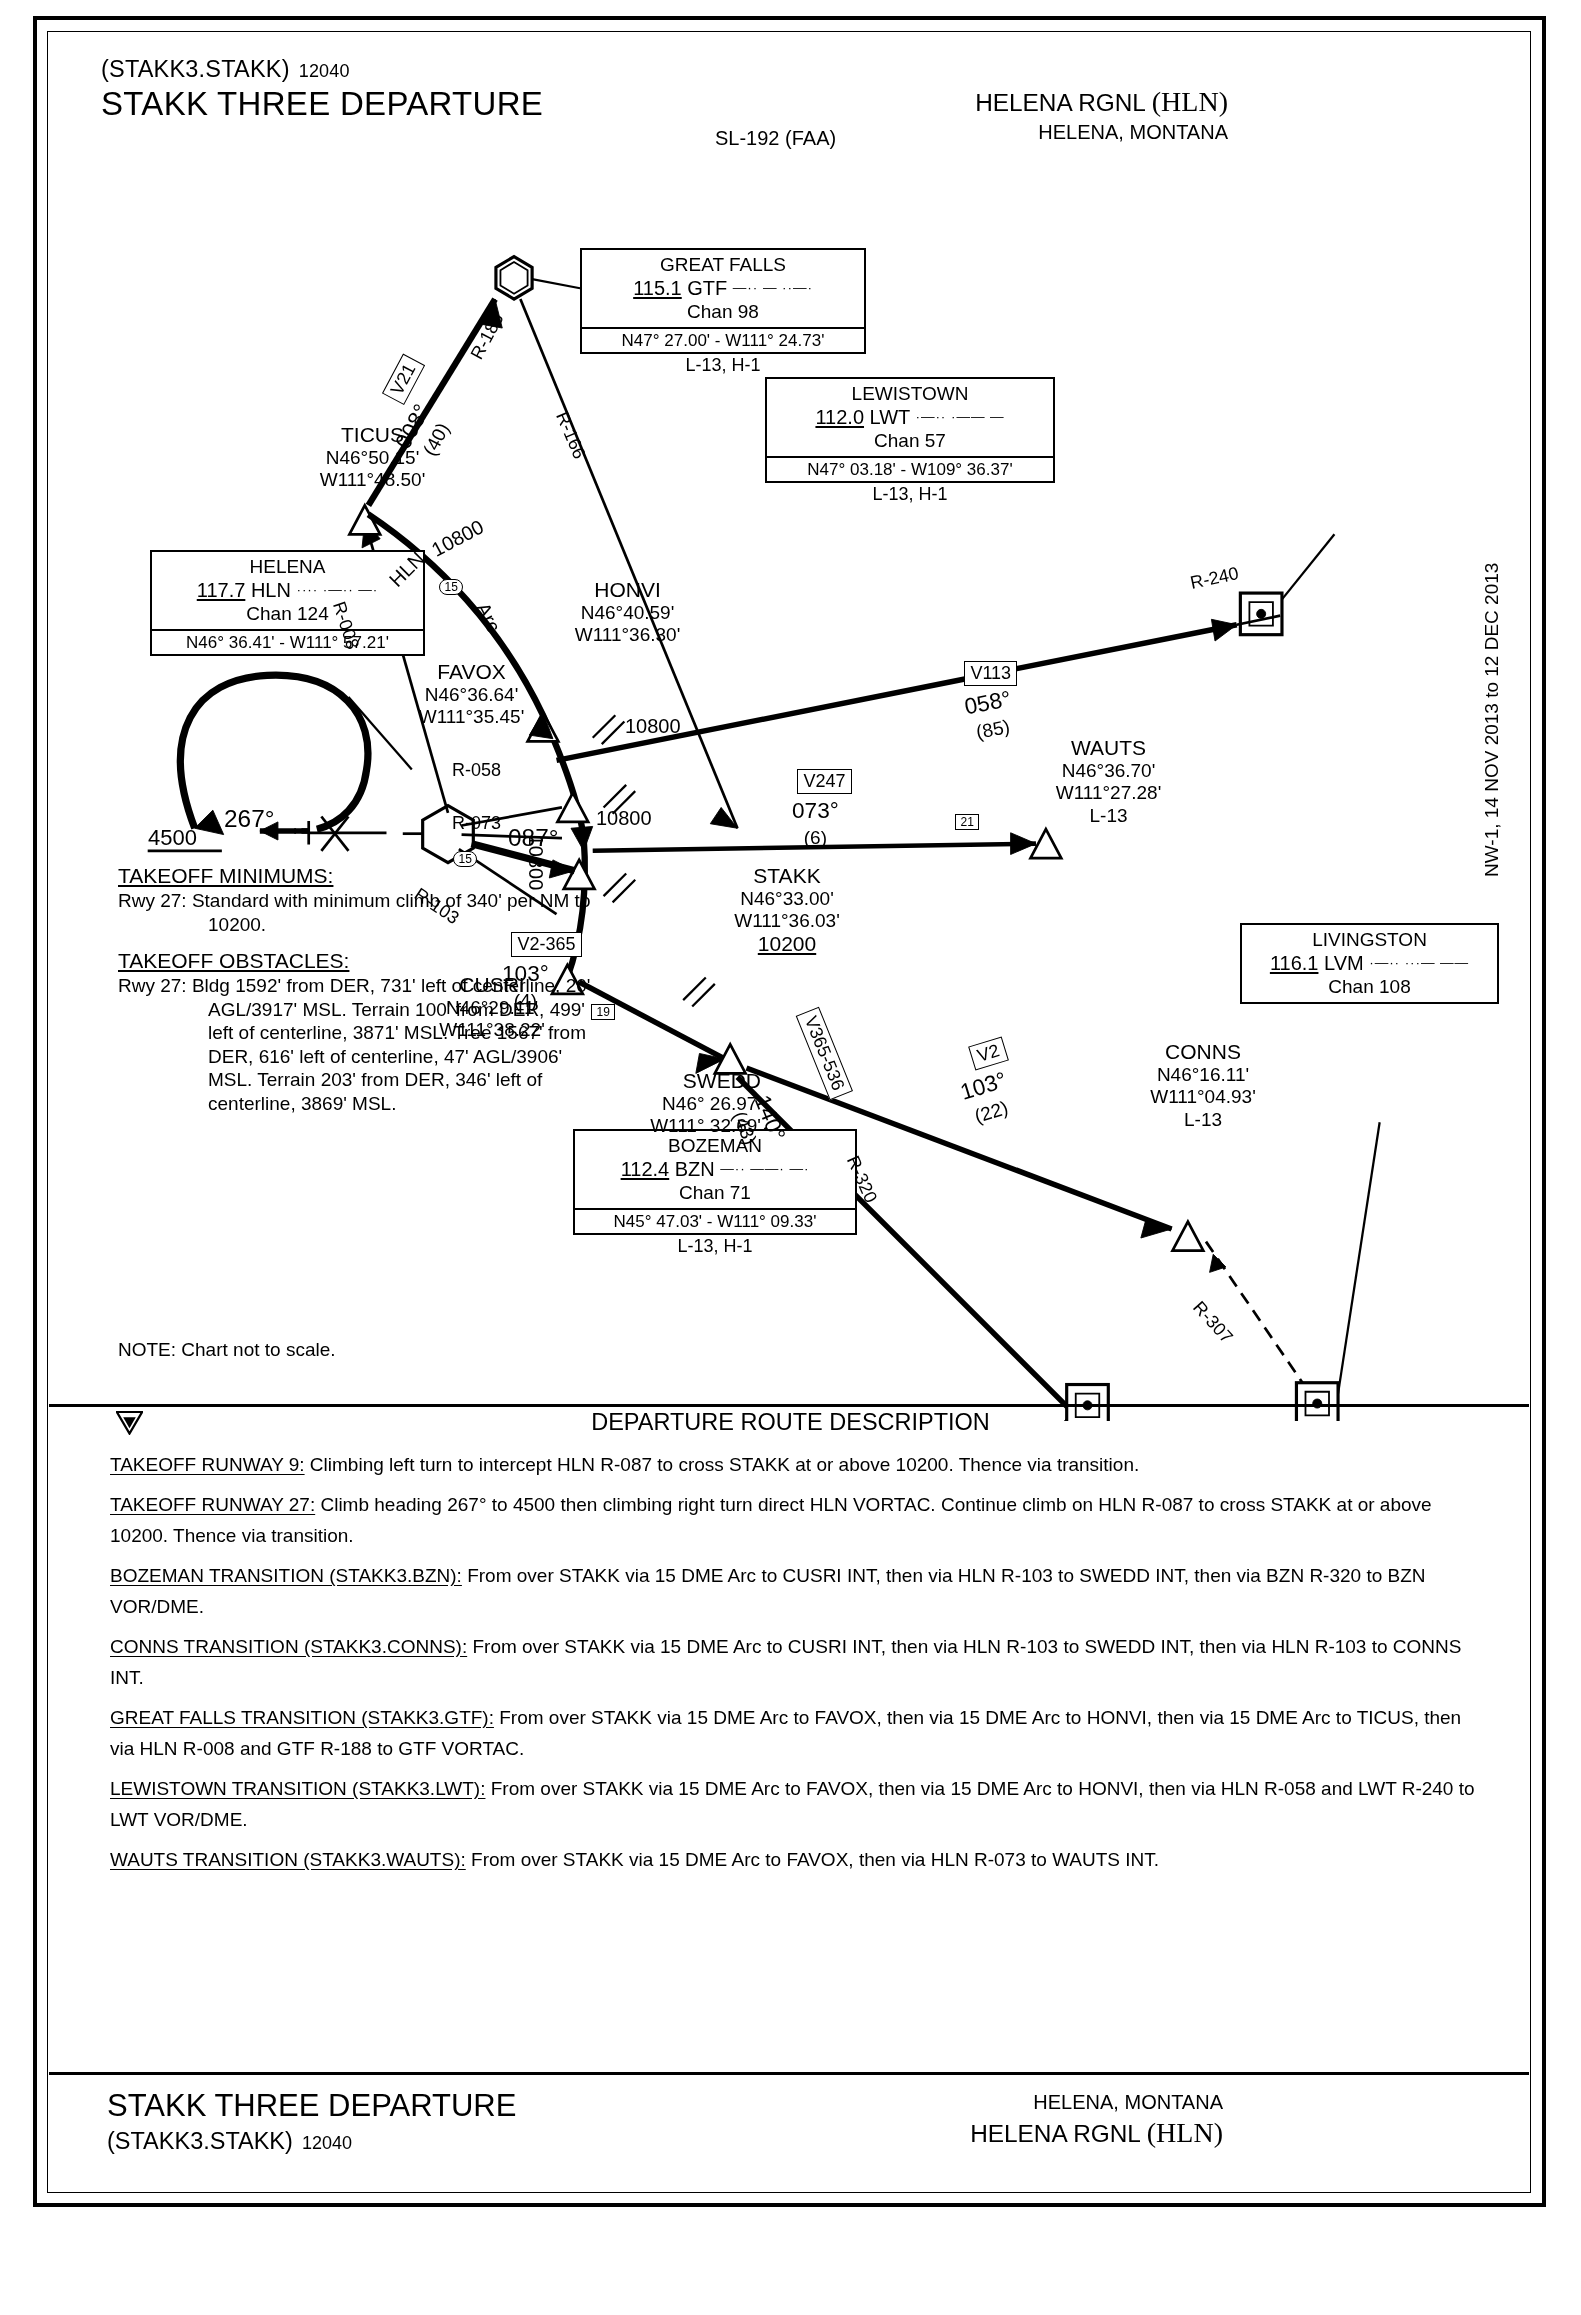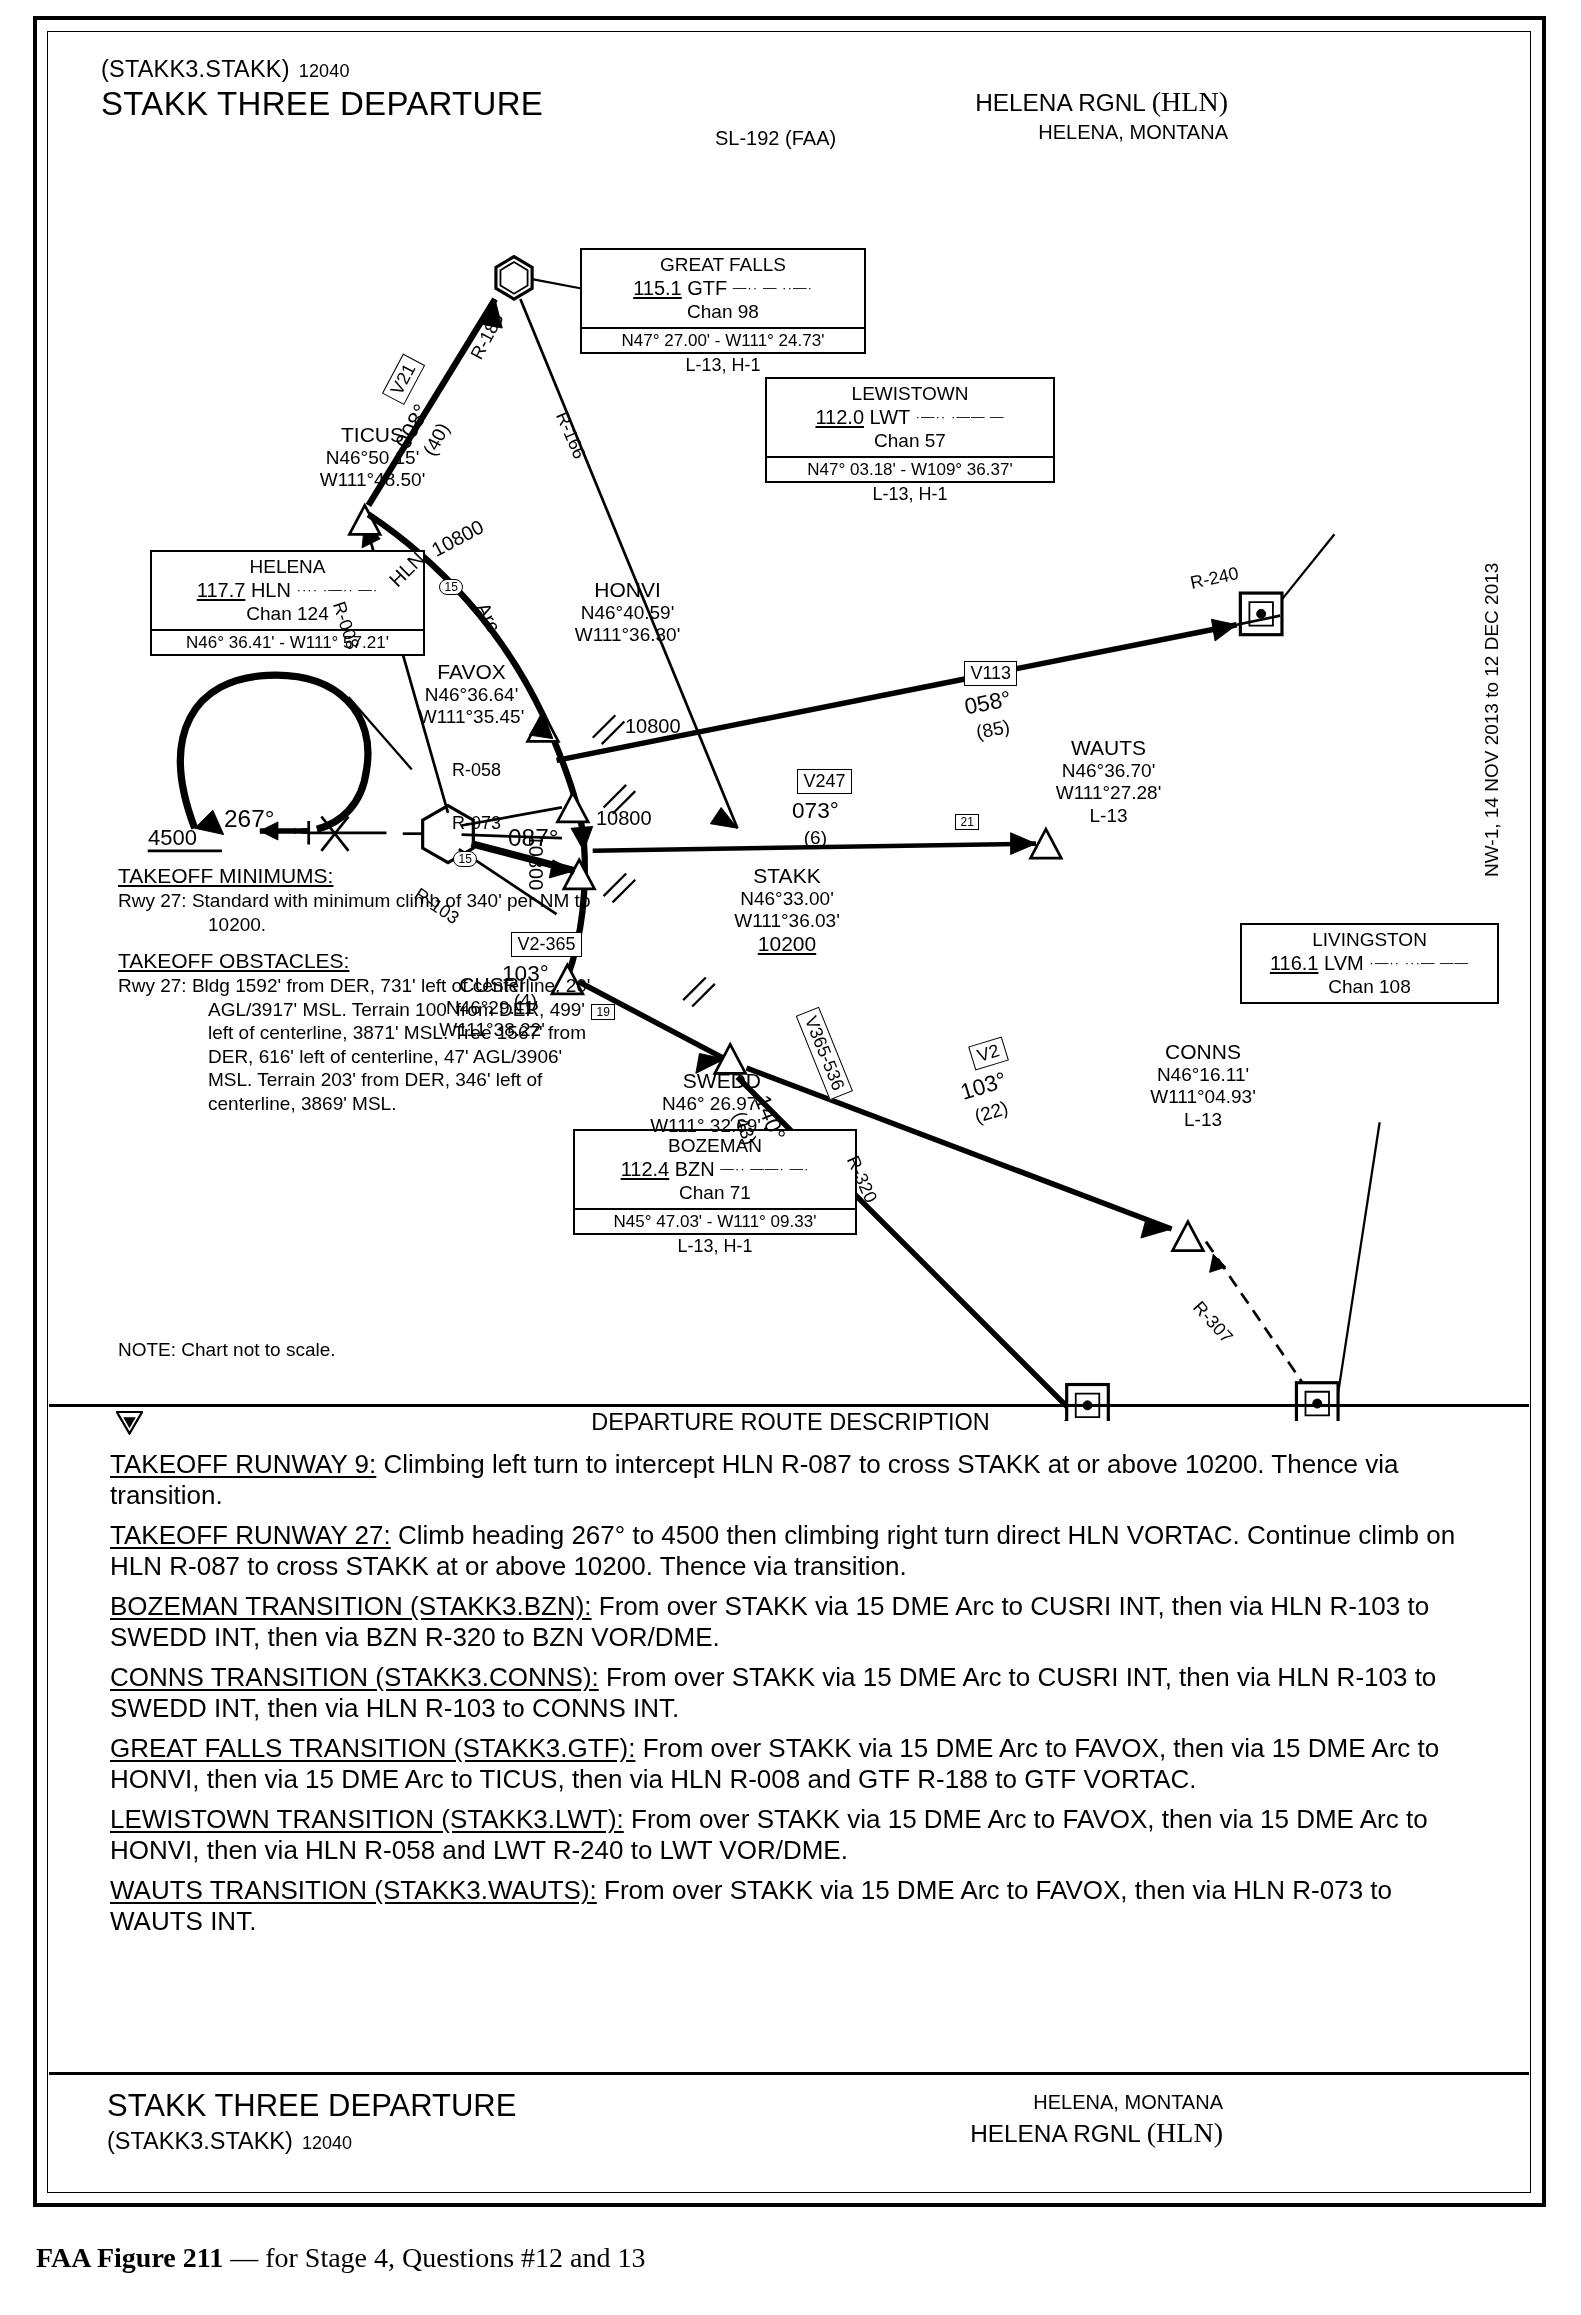--- a/index.html
+++ b/index.html
@@ -53,21 +53,21 @@
   .note{position:absolute;left:118px;top:1339px;font-size:19px;}
 
   
   .sidetext{position:absolute;font-size:19px;white-space:nowrap;}
   .side-right{left:1481px;top:877px;transform:rotate(-90deg);transform-origin:left top;}
 
   
   .rd-divider{position:absolute;left:49px;top:1404px;width:1480px;height:2.7px;background:#000;}
   .rd-title{position:absolute;left:0;top:1409px;width:1581px;text-align:center;font-size:23.5px;}
   .rd-flag{position:absolute;left:116px;top:1411px;width:27px;height:23.5px;}
-  .rd-body{position:absolute;left:110px;top:1449px;width:1375px;font-size:26px;line-height:31px;}
+  .rd-body{position:absolute;left:110px;top:1449px;width:1375px;font-size:19px;line-height:31px;}
   .rd-body p{margin:0 0 9px 0;}
   .rd-body u{text-underline-offset:2.7px;}
 
   
   .ft-divider{position:absolute;left:49px;top:2072px;width:1480px;height:2.7px;background:#000;}
   .ft-left{position:absolute;left:107px;top:2088px;}
   .ft-title{font-size:31px;}
   .ft-ident{font-size:23.5px;margin-top:3.6px;}
   .ft-ident .num{font-size:18px;margin-left:9px;}
   .ft-right{position:absolute;right:86px;top:2091px;text-align:right;}
@@ -436,18 +436,15 @@
     </div>
   </div>
   <div class="ft-right">
     <div class="ft-city">HELENA, MONTANA</div>
     <div class="ft-apt">
       <span>HELENA RGNL</span>
       <span class="hln">(HLN)</span>
     </div>
   </div>
 
-  <div class="caption">
-    <b>FAA Figure 211</b><span> — for Stage 4, Questions #12 and 13</span>
-  </div>
 
 </div>
 
 
 </body></html>

